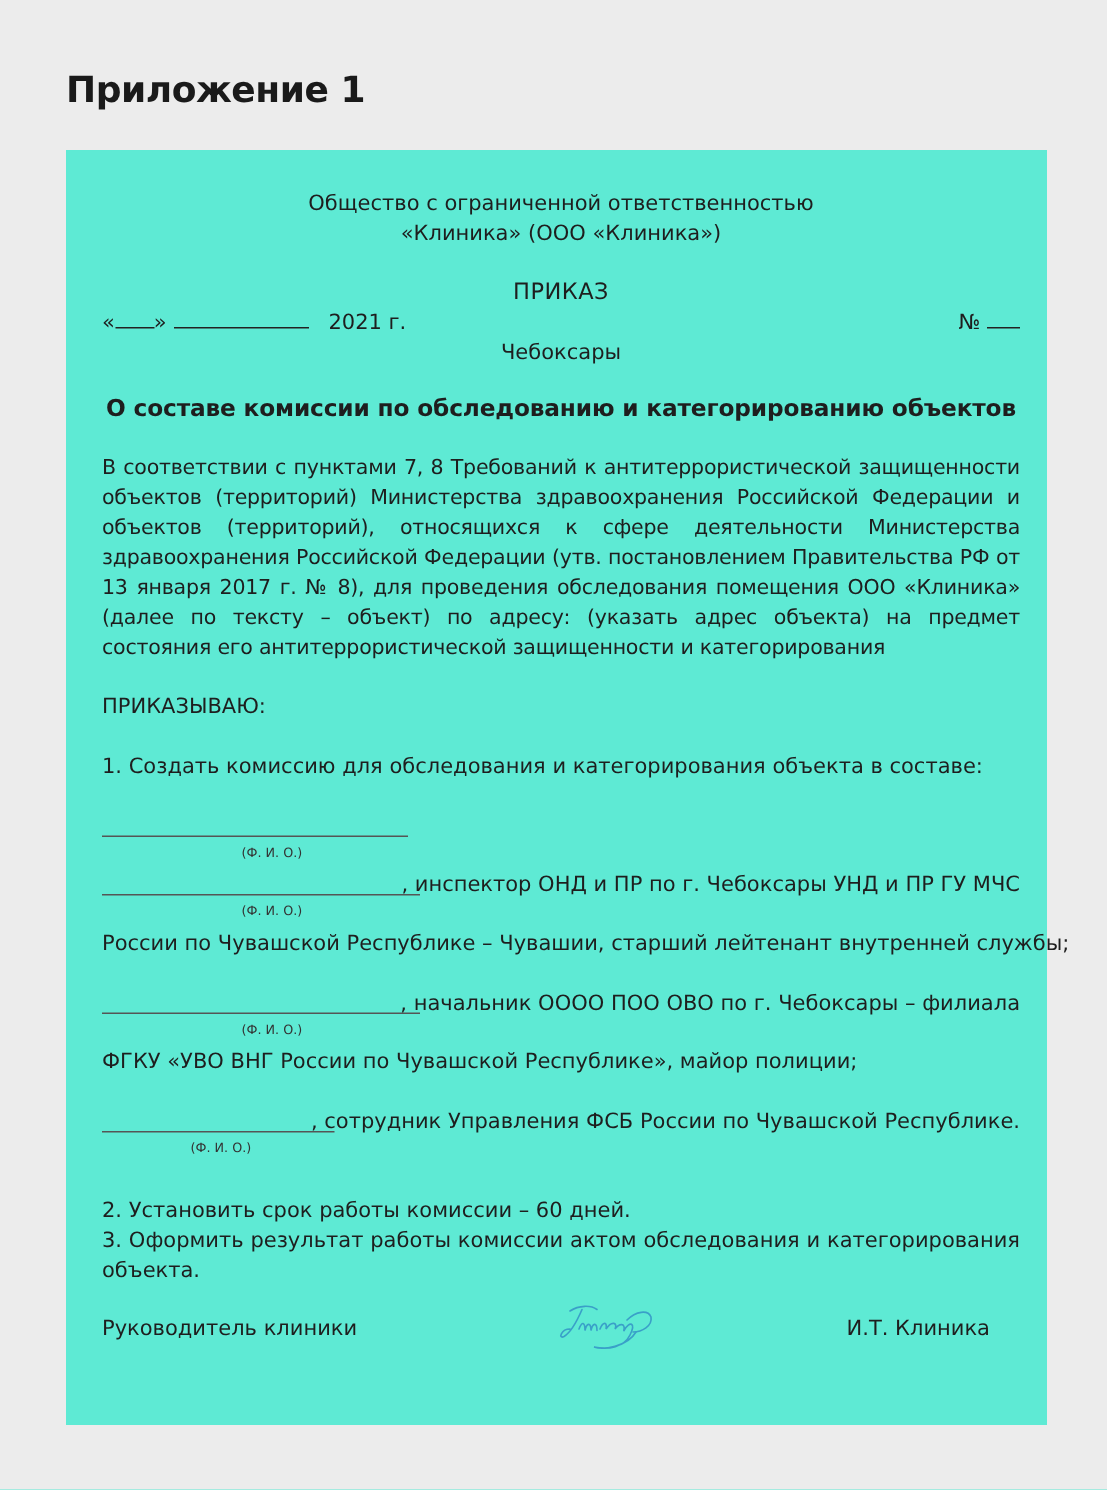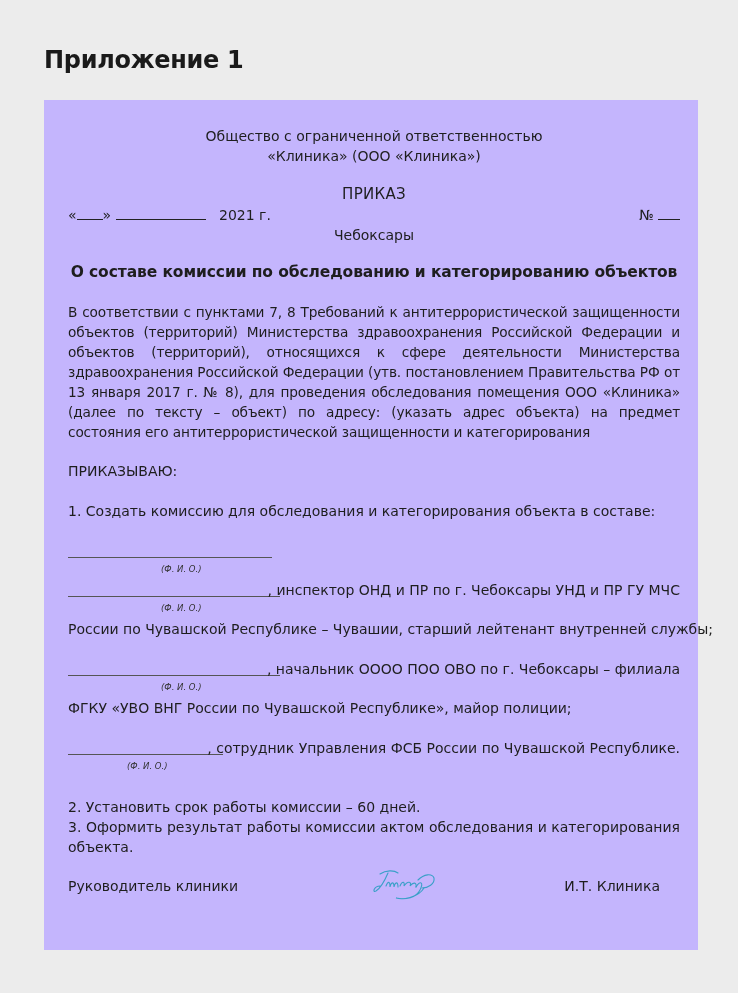--- a/index.html
+++ b/index.html
@@ -12,21 +12,21 @@
     overflow: hidden;
   }
   .appendix-title {
     position: absolute; left: 44px; top: 46px;
     font-size: 24px; font-weight: bold; letter-spacing: -0.3px;
     margin: 0; color: #1a1a1a;
   }
   .sheet {
     position: absolute; left: 44px; top: 100px;
     width: 654px; height: 850px;
-    background: #c4b5fd;
+    background: #5eead4;
   }
   .content {
     position: absolute; left: 24px; right: 18px; top: 0;
     font-size: 14px; line-height: 20px;
   }
   .abs { position: absolute; }
   .center { left: 0; right: 0; text-align: center; }
   .org { top: 26px; font-size: 14px; line-height: 20px; }
   .order-title { top: 84px; font-size: 15px; font-weight: normal; letter-spacing: 0.3px; }
   .date-row { top: 105px; left: 0; right: 0; height: 20px; }
@@ -41,21 +41,21 @@
     letter-spacing: -0.15px;
   }
   .orders { top: 361px; left: 0; }
   .item1 { top: 401px; left: 0; }
   .member { left: 0; right: 0; height: 20px; }
   .member .line {
     position: absolute; left: 0; bottom: 3px;
     border-bottom: 1px solid #555;
   }
   .member .text { position: absolute; right: 0; top: 0; white-space: nowrap; }
-  .fio { font-size: 8.5px; line-height: 10px; color: #333; font-style: italic; }
+  .fio { font-size: 8.5px; line-height: 10px; color: #333; }
   .cont { left: 0; right: 0; white-space: nowrap; }
   .item2 { top: 697px; left: 0; }
   .item3 { top: 717px; left: 0; right: 0; text-align: justify; text-align-last: justify; }
   .item3b { top: 737px; left: 0; }
   .sign-role { top: 776px; left: 0; }
   .sign-name { top: 776px; right: 20px; }
   .signature { top: 764px; left: 300px; width: 80px; height: 42px; }
 </style>
 </head>
 <body>

